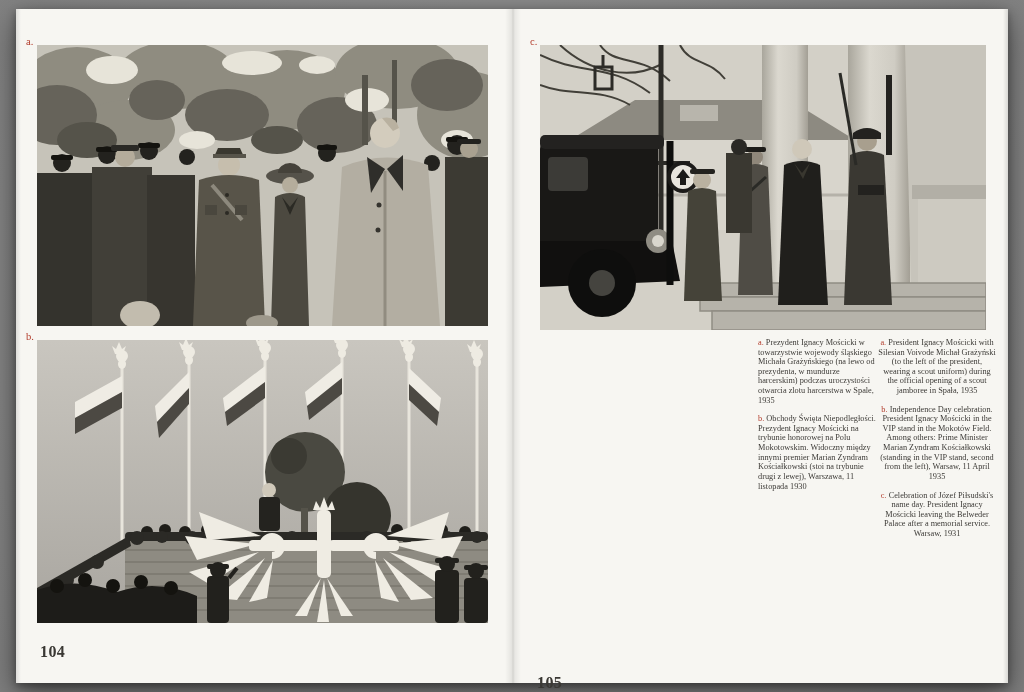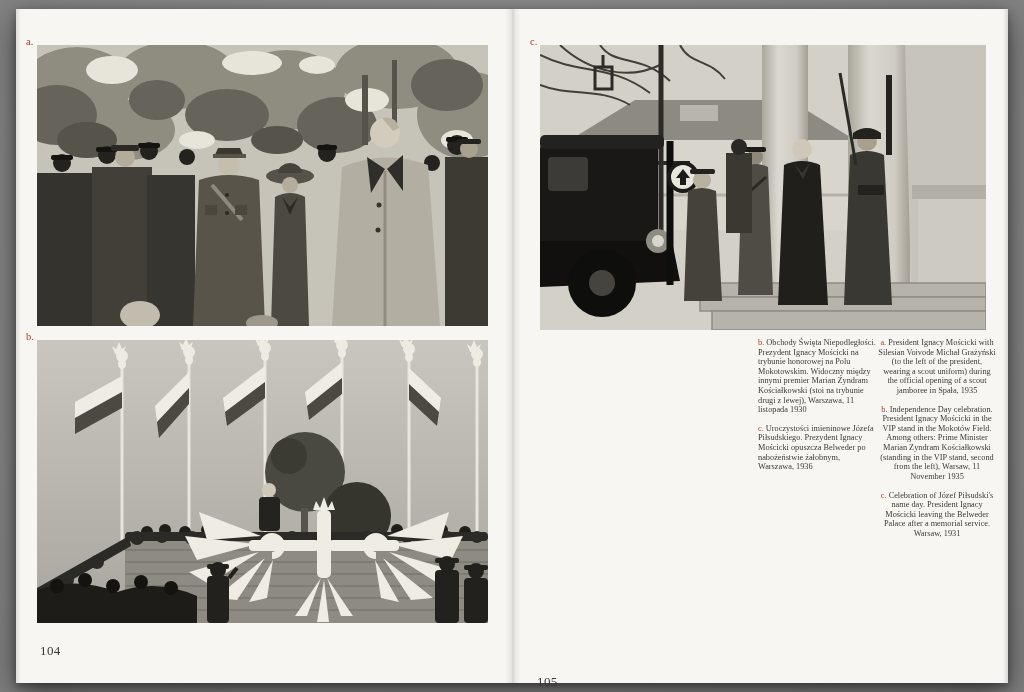--- a/index.html
+++ b/index.html
@@ -39,21 +39,21 @@
   #label-b{left:10px;top:322px;}
   #label-c{left:514px;top:27px;}
   .cap-col{position:absolute;top:329px;width:118px;}
   #col-pl{left:742px;}
   #col-en{left:862px;text-align:center;}
   .caption{
     font-size:8.3px;line-height:1.16;color:#3d3b37;margin:0 0 9px 0;
   }
   .caption .pfx{color:#b23a29;}
   .page-number{
-    position:absolute;font-size:13px;color:#3a3834;letter-spacing:0.4px;
+    position:absolute;font-size:16px;color:#3a3834;letter-spacing:0.4px;font-weight:bold;
   }
   #pn-left{left:24px;top:634px;}
   #pn-right{left:521px;top:665px;}
 </style>
 </head>
 <body>
 
 <div class="spread">
   <div class="page-edge-l"></div>
   <div class="page-edge-r"></div>
@@ -387,26 +387,26 @@
         <line x1="349" y1="110" x2="349" y2="30" stroke="#23221f" stroke-width="6"></line>
         <rect x="318" y="140" width="26" height="10" fill="#23221f"></rect>
       </g>
 
       <rect x="186" y="108" width="26" height="80" fill="#3a3831"></rect>
       <circle cx="199" cy="102" r="8" fill="#2a2925"></circle>
     </svg>
   </div>
 
   <div class="cap-col" id="col-pl">
+    <p class="caption"><span class="pfx">a.</span> <span>Prezydent Ignacy Mościcki w towarzystwie wojewody śląskiego Michała Grażyńskiego (na lewo od prezydenta, w mundurze harcerskim) podczas uroczystości otwarcia zlotu harcerstwa w Spale, 1935</span></p>
     <p class="caption"><span class="pfx">b.</span> <span>Obchody Święta Niepodległości. Prezydent Ignacy Mościcki na trybunie honorowej na Polu Mokotowskim. Widoczny między innymi premier Marian Zyndram Kościałkowski (stoi na trybunie drugi z lewej), Warszawa, 11 listopada 1930</span></p>
-    <p class="caption"><span class="pfx">c.</span> <span>Uroczystości imieninowe Józefa Piłsudskiego. Prezydent Ignacy Mościcki opuszcza Belweder po nabożeństwie żałobnym, Warszawa, 1936</span></p>
   </div>
 
   <div class="cap-col" id="col-en">
     <p class="caption"><span class="pfx">a.</span> <span>President Ignacy Mościcki with Silesian Voivode Michał Grażyński (to the left of the president, wearing a scout uniform) during the official opening of a scout jamboree in Spała, 1935</span></p>
-    <p class="caption"><span class="pfx">b.</span> <span>Independence Day celebration. President Ignacy Mościcki in the VIP stand in the Mokotów Field. Among others: Prime Minister Marian Zyndram Kościałkowski (standing in the VIP stand, second from the left), Warsaw, 11 November 1935</span></p>
+    <p class="caption"><span class="pfx">b.</span> <span>Independence Day celebration. President Ignacy Mościcki in the VIP stand in the Mokotów Field. Among others: Prime Minister Marian Zyndram Kościałkowski (standing in the VIP stand, second from the left), Warsaw, 11 April 1935</span></p>
     <p class="caption"><span class="pfx">c.</span> <span>Celebration of Józef Piłsudski's name day. President Ignacy Mościcki leaving the Belweder Palace after a memorial service. Warsaw, 1931</span></p>
   </div>
 
   <span class="page-number" id="pn-right">105</span>
 
   <div class="spine"></div>
 </div>
 
 </body></html>

